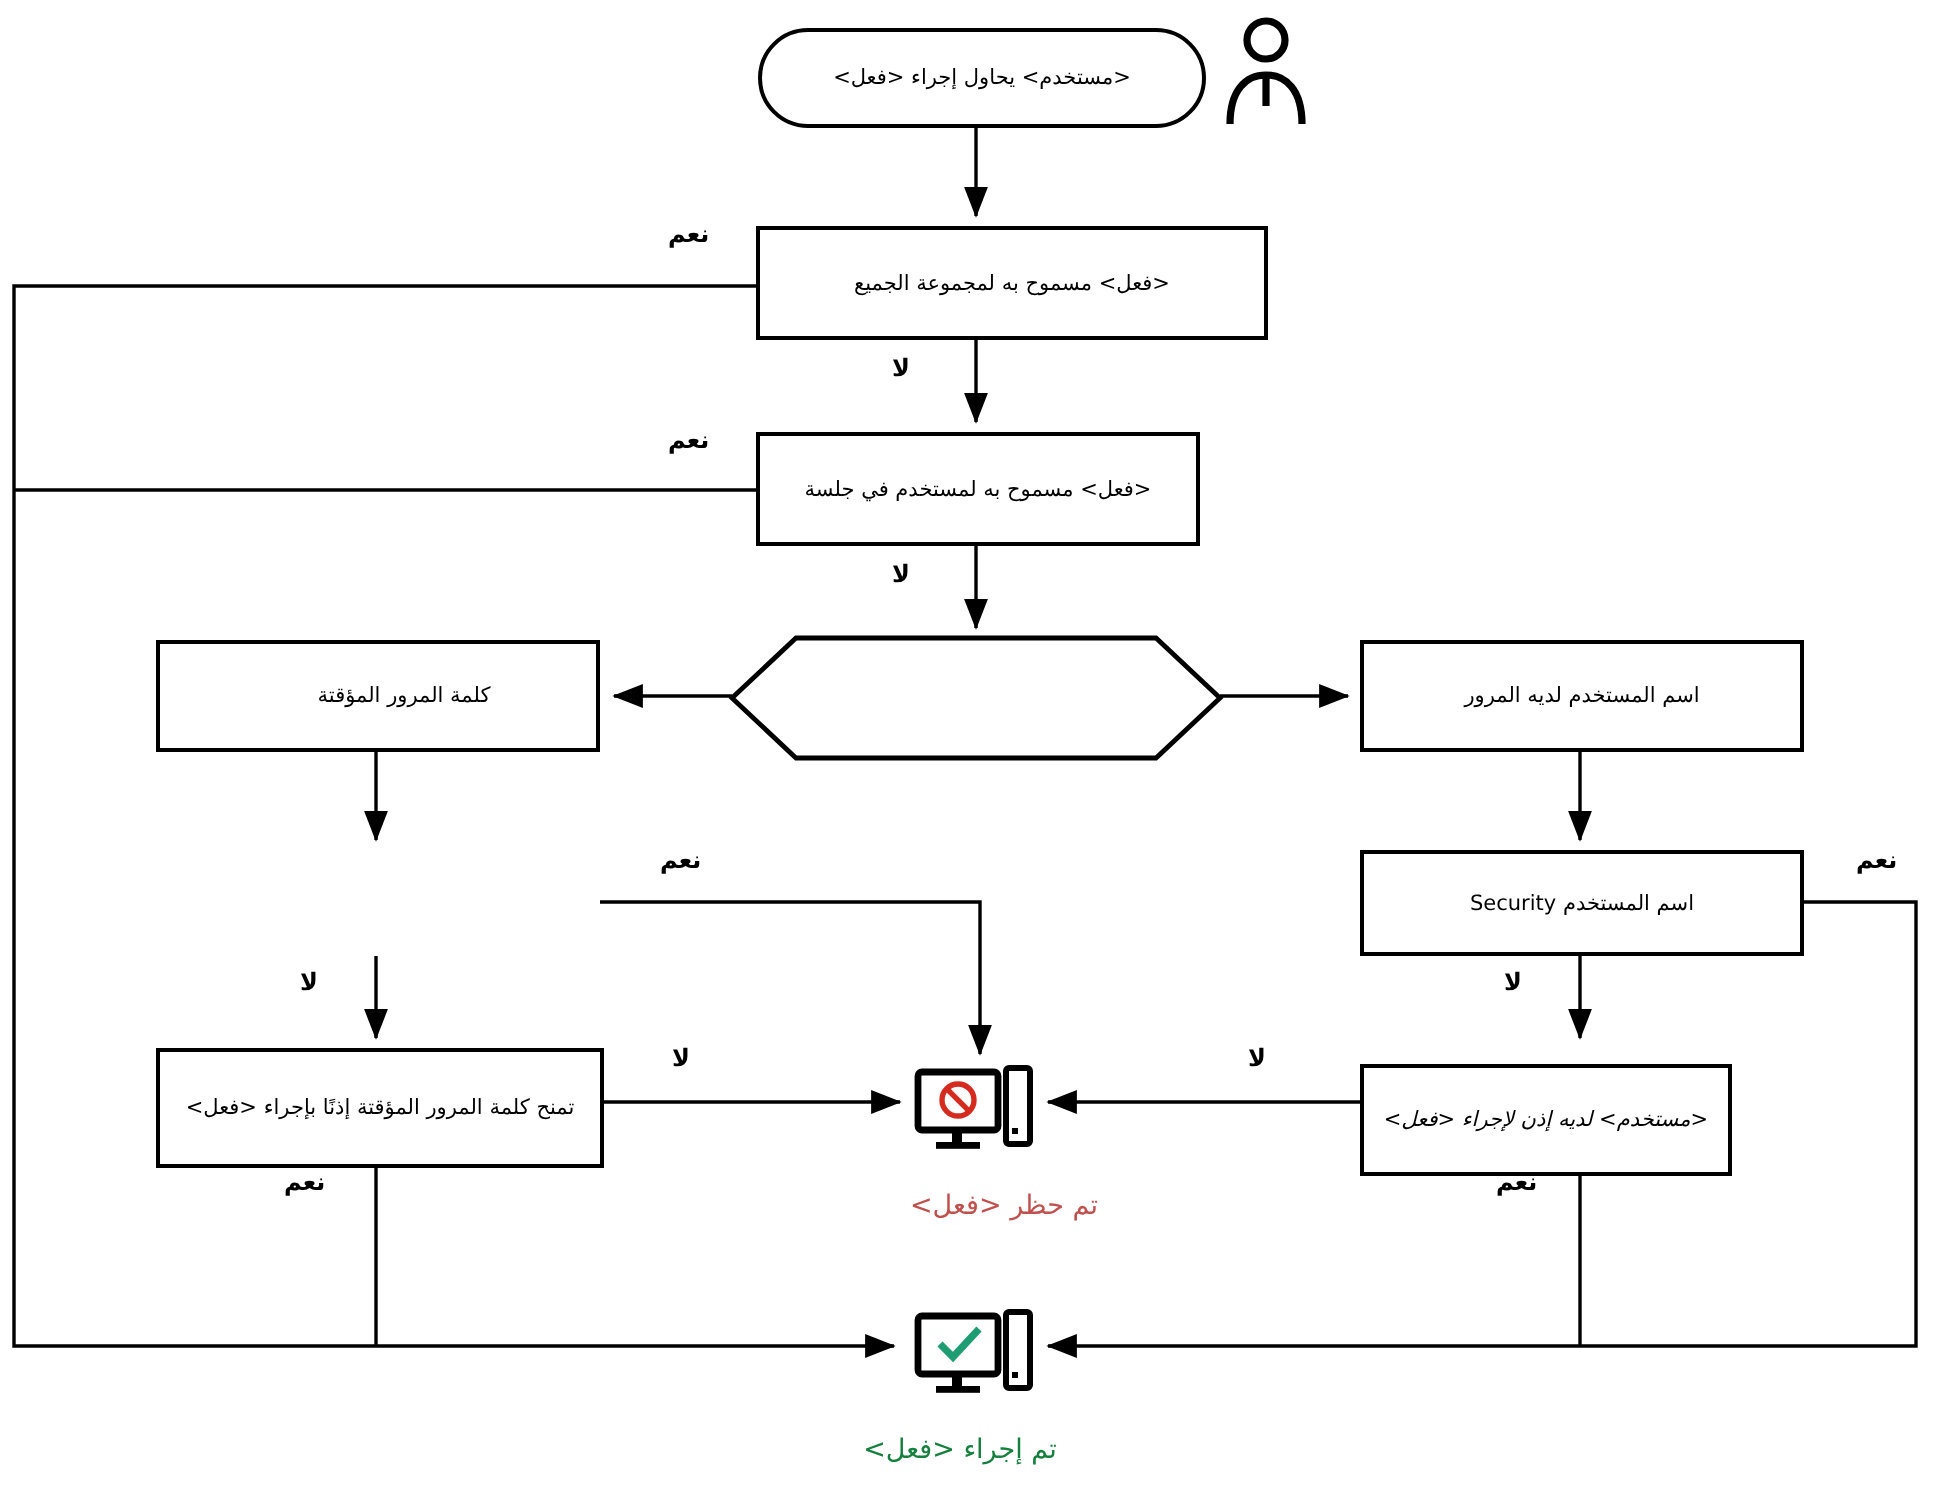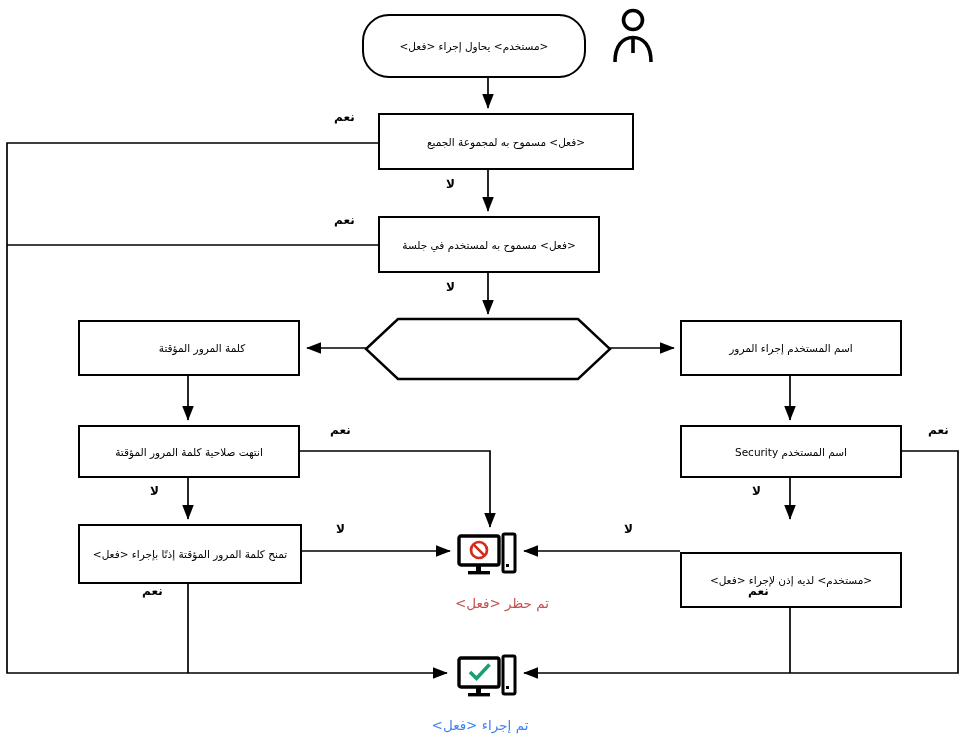--- a/index.html
+++ b/index.html
@@ -9,21 +9,21 @@
   .node{position:absolute;z-index:2;background:#fff;border:2px solid #000;
         box-sizing:border-box;display:flex;align-items:center;justify-content:center;
         text-align:center;font-size:10.5px;color:#000;padding:0 6px;}
   .stadium{border-radius:27px;}
   .hex-svg{position:absolute;z-index:2;}
   .hex-text{position:absolute;z-index:3;display:flex;align-items:center;justify-content:center;
             text-align:center;font-size:10px;color:#000;white-space:nowrap;}
   .edge-label{position:absolute;z-index:3;font-size:12px;color:#000;font-weight:bold;}
   .outcome-label{position:absolute;z-index:3;font-size:13.5px;text-align:center;width:160px;}
   .blocked-text{color:#c0504d;}
-  .performed-text{color:#3b82f6;}
+  .performed-text{color:#15803d;}
   .icon{position:absolute;z-index:2;}
 </style>
 </head>
 <body>
 
 <div class="canvas">
 
   <svg class="connectors" width="974" height="745" viewBox="0 0 974 745">
     <defs>
       <marker id="arr" markerWidth="11" markerHeight="9" refX="8.5" refY="3.5" orient="auto">
@@ -44,21 +44,21 @@
       <path d="M188 478 V519" marker-end="url(#arr)"></path>
       <path d="M902 451 H958 V673 H524" marker-end="url(#arr)"></path>
       <path d="M790 478 V519" marker-end="url(#arr)"></path>
       <path d="M302 551 H450" marker-end="url(#arr)"></path>
       <path d="M680 551 H524" marker-end="url(#arr)"></path>
       <path d="M188 578 V673"></path>
       <path d="M790 580 V673"></path>
     </g>
   </svg>
 
-  <div class="node stadium" style="left:362px;top:14px;width:224px;height:64px;">
+  <div class="node stadium" style="left:379px;top:14px;width:224px;height:50px;">
     <span dir="rtl">&lt;مستخدم&gt; يحاول إجراء &lt;فعل&gt;</span>
   </div>
 
   <svg class="icon" style="left:610px;top:6px;" width="46" height="58" viewBox="0 0 46 58">
     <circle cx="23" cy="14" r="9.5" fill="none" stroke="#000" stroke-width="3.6"></circle>
     <path d="M5 56 C5 39 13 31.5 23 31.5 C33 31.5 41 39 41 56" fill="none" stroke="#000" stroke-width="3.6"></path>
     <line x1="23" y1="32" x2="23" y2="47" stroke="#000" stroke-width="3.6"></line>
   </svg>
 
   <div class="node" style="left:378px;top:113px;width:256px;height:57px;">
@@ -70,37 +70,34 @@
   </div>
 
   <svg class="hex-svg" style="left:364px;top:317px;" width="248" height="64" viewBox="0 0 248 64">
     <polygon points="2,32 34,2 214,2 246,32 214,62 34,62" fill="#fff" stroke="#000" stroke-width="2.4"></polygon>
   </svg>
 
   <div class="node" style="left:78px;top:320px;width:222px;height:56px;padding-left:32px;">
     <span dir="rtl">كلمة المرور المؤقتة</span>
   </div>
 
-  <div class="node" style="left:78px;top:425px;width:222px;height:53px;">
-    <span dir="rtl">انتهت صلاحية كلمة المرور المؤقتة</span>
-  </div>
 
   <div class="node" style="left:78px;top:524px;width:224px;height:60px;">
     <span dir="rtl">تمنح كلمة المرور المؤقتة إذنًا بإجراء &lt;فعل&gt;</span>
   </div>
 
   <div class="node" style="left:680px;top:320px;width:222px;height:56px;">
-    <span dir="rtl">اسم المستخدم إجراء المرور</span>
+    <span dir="rtl">اسم المستخدم لديه المرور</span>
   </div>
 
   <div class="node" style="left:680px;top:425px;width:222px;height:53px;">
     <span dir="rtl">اسم المستخدم Security</span>
   </div>
 
-  <div class="node" style="left:680px;top:552px;width:222px;height:56px;">
+  <div class="node" style="left:680px;top:532px;width:186px;height:56px;font-style:italic;">
     <span dir="rtl">&lt;مستخدم&gt; لديه إذن لإجراء &lt;فعل&gt;</span>
   </div>
 
   <div class="edge-label" dir="rtl" style="left:334px;top:110px;">نعم</div>
   <div class="edge-label" dir="rtl" style="left:446px;top:177px;">لا</div>
   <div class="edge-label" dir="rtl" style="left:334px;top:213px;">نعم</div>
   <div class="edge-label" dir="rtl" style="left:446px;top:280px;">لا</div>
   <div class="edge-label" dir="rtl" style="left:330px;top:423px;">نعم</div>
   <div class="edge-label" dir="rtl" style="left:150px;top:484px;">لا</div>
   <div class="edge-label" dir="rtl" style="left:336px;top:522px;">لا</div>

